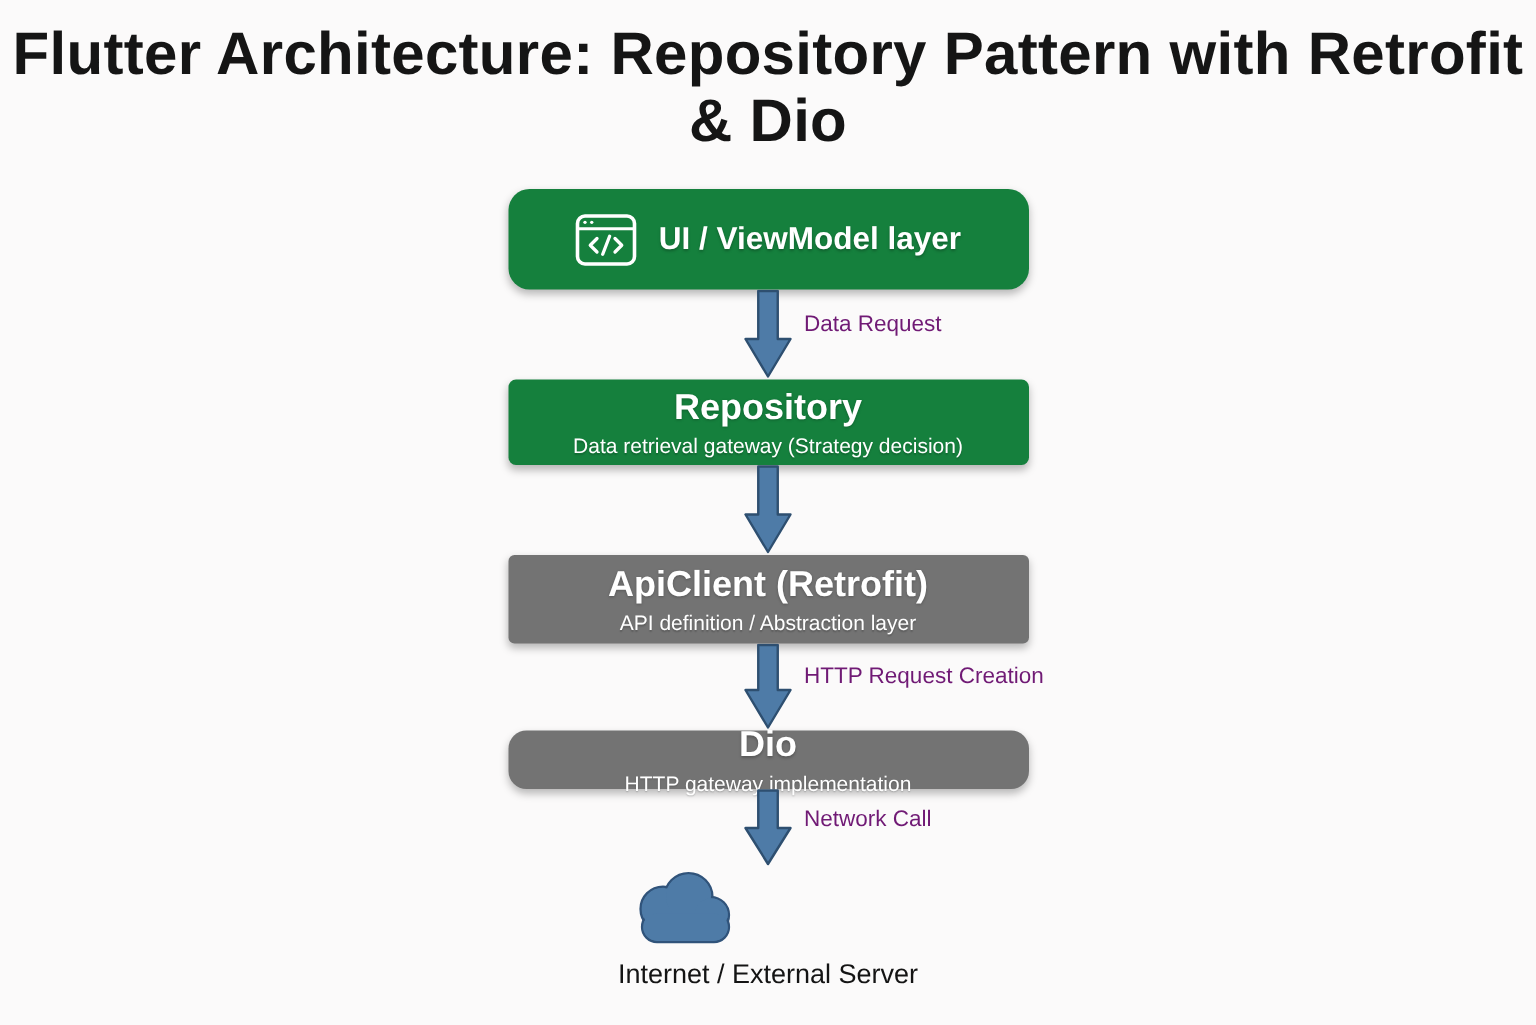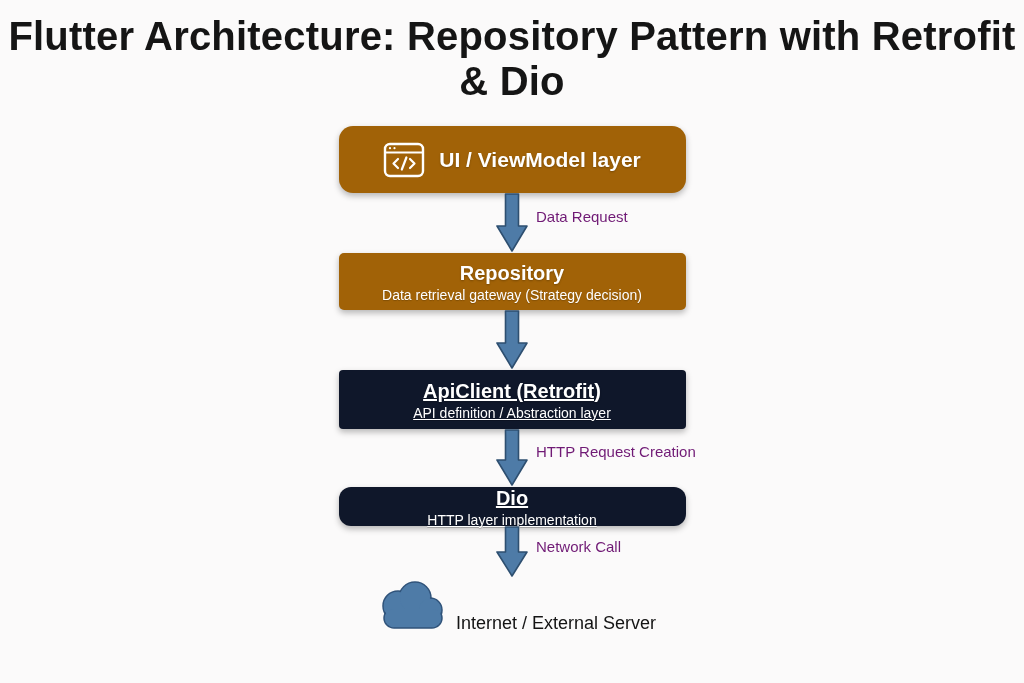--- a/index.html
+++ b/index.html
@@ -35,34 +35,34 @@
     width: 347px;
     color: #ffffff;
     text-align: center;
     display: flex;
     flex-direction: column;
     align-items: center;
     justify-content: center;
     box-shadow: 0 3px 6px rgba(0,0,0,0.28);
     position: relative;
   }
-  .node.red { background: #a16207; }
-  .node.blue { background: #0f172a; text-decoration: underline; }
+  .node.red { background: #15803d; }
+  .node.blue { background: #737373; }
   .node-1 {
     height: 67px;
     border-radius: 14px;
     flex-direction: row;
     gap: 14px;
     background: linear-gradient(180deg, #dd4145 0%, #d23538 100%);
   }
   .node-2 { height: 57px; border-radius: 5px; background: linear-gradient(180deg, #da3d40 0%, #cf3336 100%); }
   .node-3 { height: 59px; border-radius: 4px; background: linear-gradient(180deg, #527fab 0%, #4a76a2 100%); }
   .node-4 { height: 39px; border-radius: 12px; background: linear-gradient(180deg, #527fab 0%, #4a76a2 100%); }
   .node-title-lg { font-size: 21px; font-weight: bold; text-shadow: 0 1px 2px rgba(0,0,0,0.25); }
-  .node-title { font-size: 20px; font-weight: bold; line-height: 1.2; text-shadow: 0 1px 2px rgba(0,0,0,0.25); }
+  .node-title { font-size: 24px; font-weight: bold; line-height: 1.2; text-shadow: 0 1px 2px rgba(0,0,0,0.25); }
   .node-sub { font-size: 14px; font-weight: normal; margin-top: 2px; text-shadow: 0 1px 1px rgba(0,0,0,0.2); }
   .icon-wrap { display: flex; align-items: center; }
   .arrow-row {
     position: relative;
     width: 347px;
     display: flex;
     justify-content: center;
     align-items: center;
   }
   .arrow-row svg { display: block; }
@@ -71,21 +71,22 @@
     left: calc(50% + 24px);
     top: 38%;
     transform: translateY(-50%);
     font-size: 15px;
     color: #701a75;
     font-weight: 500;
     white-space: nowrap;
   }
   .endpoint {
     display: flex;
-    align-items: flex-end;
+    flex-direction: column;
+    align-items: flex-start;
     margin-top: 2px;
   }
   .endpoint-label {
     margin-top: 4px;
     font-size: 18px;
     color: #141414;
     font-weight: 500;
   }
 </style>
 </head>
@@ -138,21 +139,21 @@
 
     <div class="arrow-row">
       <svg width="40" height="58" viewBox="0 0 40 58">
         <path d="M13.5 1 H26.5 V31 H35 L20 56 L5 31 H13.5 Z" fill="#4e7ba7" stroke="#2e4f70" stroke-width="1.6" stroke-linejoin="round"></path>
       </svg>
       <span class="arrow-label">HTTP Request Creation</span>
     </div>
 
     <div class="node blue node-4">
       <span class="node-title">Dio</span>
-      <span class="node-sub">HTTP layer implementation</span>
+      <span class="node-sub">HTTP gateway implementation</span>
     </div>
 
     <div class="arrow-row">
       <svg width="40" height="52" viewBox="0 0 40 52">
         <path d="M13.5 1 H26.5 V26 H35 L20 50 L5 26 H13.5 Z" fill="#4e7ba7" stroke="#2e4f70" stroke-width="1.6" stroke-linejoin="round"></path>
       </svg>
       <span class="arrow-label">Network Call</span>
     </div>
 
     <div class="endpoint">

